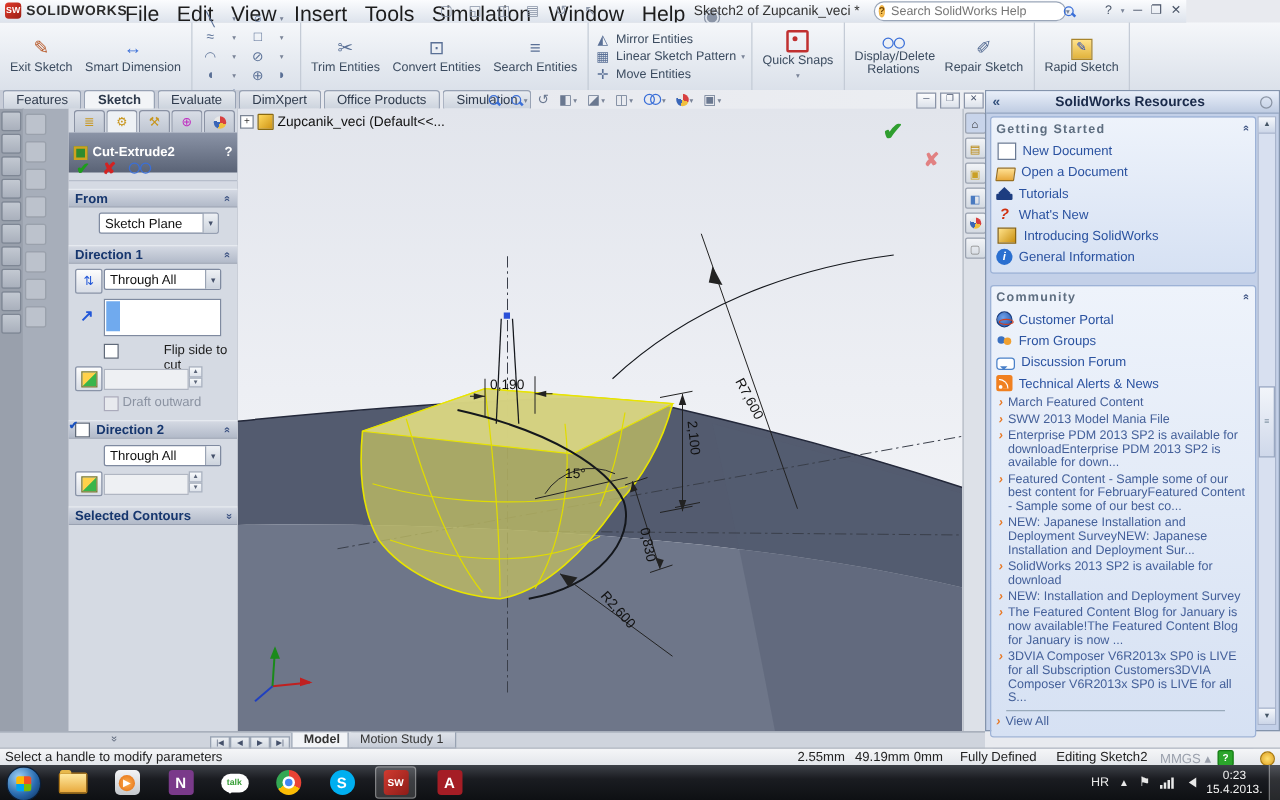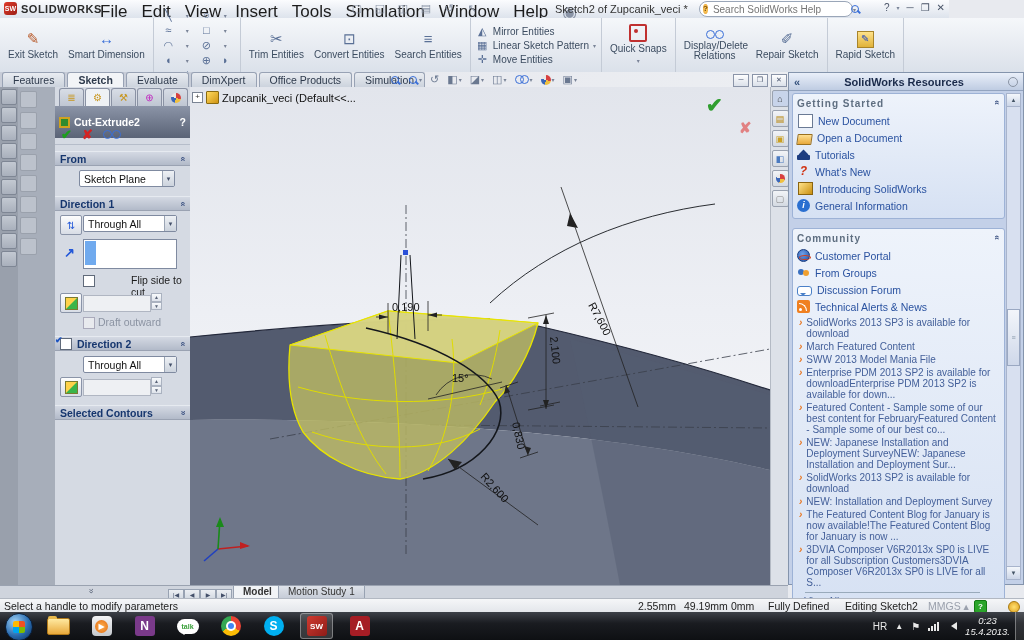--- a/index.html
+++ b/index.html
@@ -182,21 +182,21 @@
   .ic-skype{width:20px;height:20px;border-radius:50%;background:#00aff0;color:#fff;font-weight:bold;font-size:12px;
     display:flex;align-items:center;justify-content:center;}
   .ic-sw{width:20px;height:20px;border-radius:3px;background:linear-gradient(135deg,#d03a30,#8e1c18);color:#fff;font-weight:bold;font-size:8px;
     display:flex;align-items:center;justify-content:center;}
   .ic-adobe{width:20px;height:20px;border-radius:3px;background:#a51d25;color:#fff;font-weight:bold;font-size:12px;
     display:flex;align-items:center;justify-content:center;}
   .tray{position:absolute;right:14px;top:0;height:28px;display:flex;align-items:center;gap:8px;color:#e8e8e8;}
   .bars{display:flex;align-items:flex-end;gap:1px;height:10px;}
   .bars i{width:2px;background:#e8e8e8;}
   .spk{width:0;height:0;border:4px solid transparent;border-right:6px solid #e8e8e8;position:relative;}
-  .clock{text-align:center;font-size:9.5px;line-height:11px;color:#f0f0f0;font-style:italic;}
+  .clock{text-align:center;font-size:9.5px;line-height:11px;color:#f0f0f0;}
   .sliver{position:absolute;right:0;top:0;width:8px;height:28px;background:rgba(255,255,255,.10);border-left:1px solid rgba(255,255,255,.35);}
   .glasses{display:inline-block;width:18px;height:9px;position:relative;}
   .glasses::before,.glasses::after{content:"";position:absolute;top:0;width:7px;height:7px;border:1.5px solid #3a6fd8;border-radius:50%;}
   .glasses::before{left:0;} .glasses::after{right:0;}
   .ball{width:12px;height:12px;border-radius:50%;background:conic-gradient(#d84040 0 30%,#f0c040 0 55%,#3a66b8 0 80%,#e8e8e8 0);}
 </style>
 </head>
 <body>
 
 <div class="screen">
@@ -619,24 +619,20 @@
             <i class="pic i-forum"></i>
             <a class="pl">Discussion Forum</a>
           </div>
         <div class="pi">
             <i class="pic i-rss"></i>
             <a class="pl">Technical Alerts &amp; News</a>
           </div>
         <div class="news">
           <div class="ni">
               <i class="nb"></i>
-              <a class="nl">SolidWorks 2013 SP3 is available for download</a>
-            </div>
-          <div class="ni">
-              <i class="nb"></i>
               <a class="nl">March Featured Content</a>
             </div>
           <div class="ni">
               <i class="nb"></i>
               <a class="nl">SWW 2013 Model Mania File</a>
             </div>
           <div class="ni">
               <i class="nb"></i>
               <a class="nl">Enterprise PDM 2013 SP2 is available for downloadEnterprise PDM 2013 SP2 is available for down...</a>
             </div>

